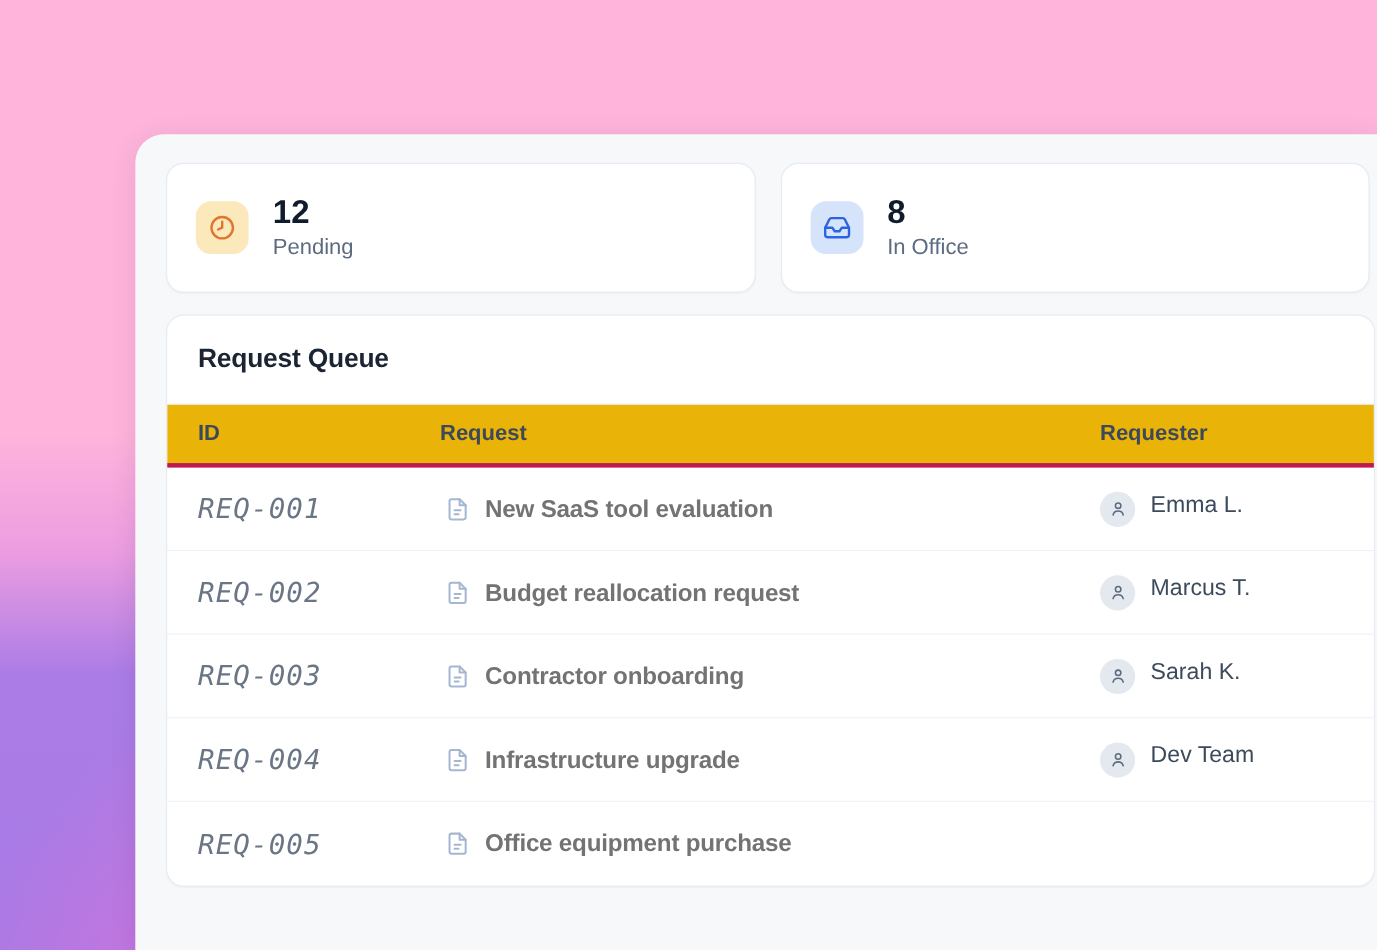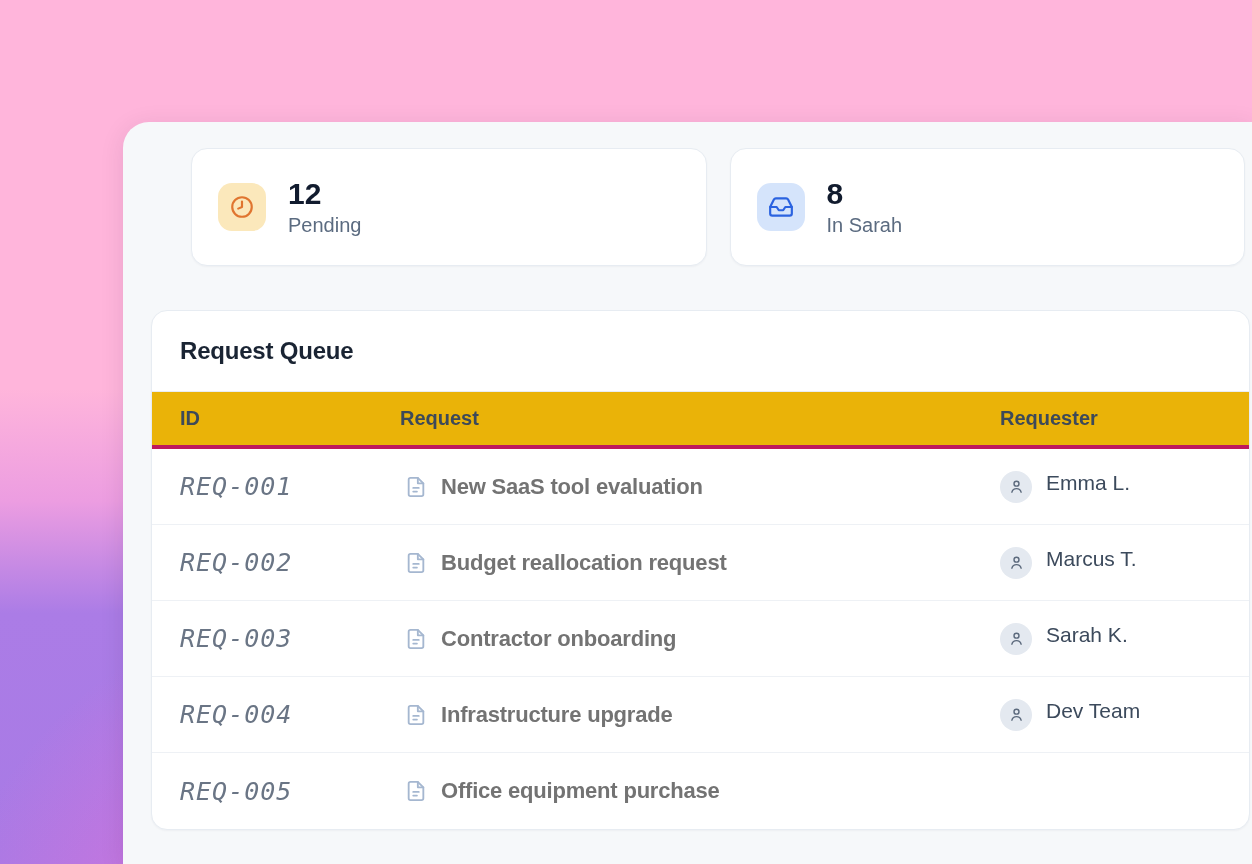--- a/index.html
+++ b/index.html
@@ -15,21 +15,21 @@
   .app-panel {
     position: absolute;
     left: 123px; top: 122px; right: 0; bottom: 0;
     background: #f6f8fa;
     border-top-left-radius: 26px;
     padding: 26px 2px 0 28px;
     box-shadow: 0 4px 24px rgba(40, 20, 60, 0.10);
   }
 
   
-  .stats-row { display: flex; gap: 23px; margin-right: 5px; margin-left: 40px; }
+  .stats-row { display: flex; gap: 23px; margin-right: 5px; }
   .stat-card {
     flex: 1;
     height: 118px;
     background: #ffffff;
     border: 1px solid #e7ecf2;
     border-radius: 16px;
     display: flex;
     align-items: center;
     padding: 0 26px;
     gap: 22px;
@@ -42,21 +42,21 @@
     flex: none;
   }
   .stat-icon.amber { background: #fbe8bb; color: #e0752f; }
   .stat-icon.blue  { background: #d5e4fb; color: #2b63e0; }
   .stat-icon svg { width: 26px; height: 26px; }
   .stat-value { font-size: 30px; font-weight: 700; color: #111b2e; line-height: 1.15; }
   .stat-label { font-size: 20px; color: #5b6b80; margin-top: 3px; text-align: center; }
 
   
   .table-card {
-    margin-top: 44px;
+    margin-top: 20px;
     background: #ffffff;
     border: 1px solid #e7ecf2;
     border-radius: 16px;
     overflow: hidden;
     box-shadow: 0 1px 2px rgba(16,24,40,0.04);
   }
   .card-title-row {
     height: 81px;
     display: flex; align-items: center;
     padding: 0 28px;
@@ -125,21 +125,21 @@
 
     <div class="stat-card">
       <div class="stat-icon blue">
         <svg viewBox="0 0 24 24" fill="none" stroke="currentColor" stroke-width="2" stroke-linecap="round" stroke-linejoin="round">
           <polyline points="22 12 16 12 14 15 10 15 8 12 2 12"></polyline>
           <path d="M5.45 5.11 2 12v6a2 2 0 0 0 2 2h16a2 2 0 0 0 2-2v-6l-3.45-6.89A2 2 0 0 0 16.76 4H7.24a2 2 0 0 0-1.79 1.11z"></path>
         </svg>
       </div>
       <div class="stat-text">
         <div class="stat-value">8</div>
-        <div class="stat-label">In Sarah</div>
+        <div class="stat-label">In Office</div>
       </div>
     </div>
 
   </div>
 
   <div class="table-card">
 
     <div class="card-title-row">
       <div class="card-title">Request Queue</div>
     </div>

